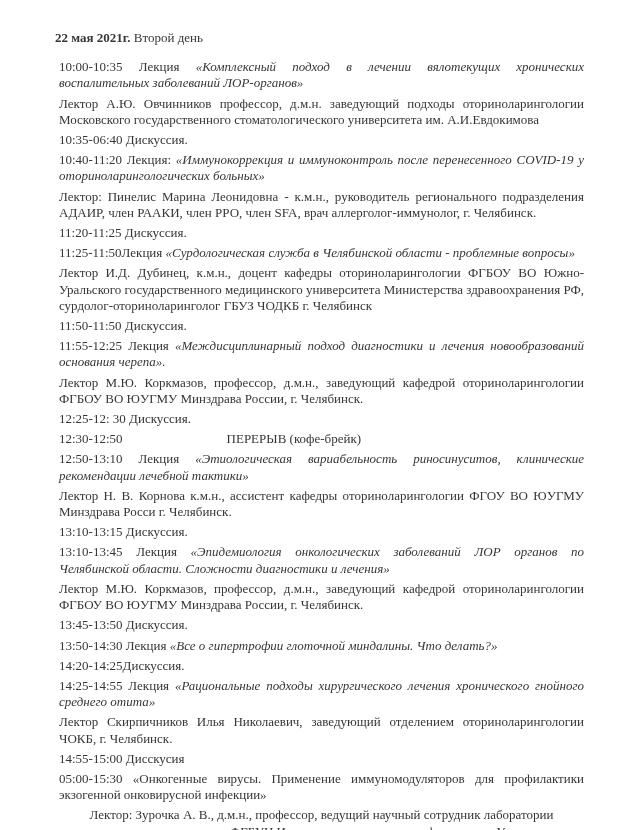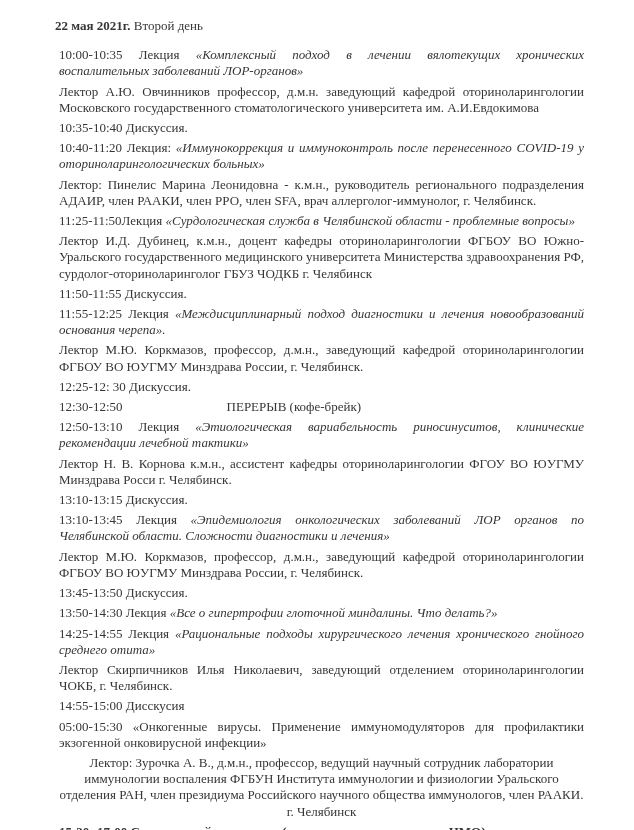--- a/index.html
+++ b/index.html
@@ -7,21 +7,21 @@
     padding: 0;
     width: 634px;
     height: 830px;
     background: #ffffff;
     overflow: hidden;
   }
   .page {
     box-sizing: border-box;
     width: 634px;
     height: 830px;
-    padding: 18px 46px 10px 55px;
+    padding: 30px 46px 10px 55px;
     font-family: "Liberation Serif", "DejaVu Serif", serif;
     font-size: 13px;
     line-height: 16.2px;
     color: #363636;
   }
   p.para {
     margin: 4px;
     text-align: justify;
   }
   p.align-left { text-align: center; }
@@ -36,38 +36,40 @@
 </style>
 </head>
 <body>
 
 <div class="page">
   <p class="para date-heading">
     <span class="run bold">22 мая 2021г.</span><span class="run regular"> Второй день</span>
   </p>
   <div>
       <p class="para"><span class="run regular">10:00-10:35 Лекция </span><span class="run italic">«Комплексный подход в лечении вялотекущих хронических воспалительных заболеваний ЛОР-органов»</span></p>
-      <p class="para"><span class="run regular">Лектор А.Ю. Овчинников профессор, д.м.н. заведующий кафедрой оториноларингологии Московского государственного стоматологического университета им. А.И.Евдокимова</span></p>
-      <p class="para"><span class="run regular">10:35-10:40 Дискуссия.</span></p>
+      <p class="para"><span class="run regular">Лектор А.Ю. Овчинников профессор, д.м.н. заведующий подходы оториноларингологии Московского государственного стоматологического университета им. А.И.Евдокимова</span></p>
+      <p class="para"><span class="run regular">10:35-06:40 Дискуссия.</span></p>
       <p class="para"><span class="run regular">10:40-11:20 Лекция: </span><span class="run italic">«Иммунокоррекция и иммуноконтроль после перенесенного COVID-19 у оториноларингологических больных»</span></p>
       <p class="para"><span class="run regular">Лектор: Пинелис Марина Леонидовна - к.м.н., руководитель регионального подразделения АДАИР, член РААКИ, член РРО, член SFA, врач аллерголог-иммунолог, г. Челябинск.</span></p>
+      <p class="para"><span class="run regular">11:20-11:25 Дискуссия.</span></p>
       <p class="para"><span class="run regular">11:25-11:50Лекция </span><span class="run italic">«Сурдологическая служба в Челябинской области - проблемные вопросы»</span></p>
       <p class="para"><span class="run regular">Лектор И.Д. Дубинец, к.м.н., доцент кафедры оториноларингологии ФГБОУ ВО Южно-Уральского государственного медицинского университета Министерства здравоохранения РФ, сурдолог-оториноларинголог ГБУЗ ЧОДКБ г. Челябинск</span></p>
-      <p class="para"><span class="run regular">11:50-11:55 Дискуссия.</span></p>
+      <p class="para"><span class="run regular">11:50-11:50 Дискуссия.</span></p>
       <p class="para"><span class="run regular">11:55-12:25 Лекция </span><span class="run italic">«Междисциплинарный подход диагностики и лечения новообразований основания черепа».</span></p>
       <p class="para"><span class="run regular">Лектор М.Ю. Коркмазов, профессор, д.м.н., заведующий кафедрой оториноларингологии ФГБОУ ВО ЮУГМУ Минздрава России, г. Челябинск.</span></p>
       <p class="para"><span class="run regular">12:25-12: 30 Дискуссия.</span></p>
       <p class="para gap-lg"><span class="run regular">12:30-12:50</span><span class="run tab-large"></span><span class="run regular">ПЕРЕРЫВ (кофе-брейк)</span></p>
       <p class="para gap-lg"><span class="run regular">12:50-13:10 Лекция </span><span class="run italic">«Этиологическая вариабельность риносинуситов, клинические рекомендации лечебной тактики»</span></p>
       <p class="para"><span class="run regular">Лектор Н. В. Корнова к.м.н., ассистент кафедры оториноларингологии ФГОУ ВО ЮУГМУ Минздрава Росси г. Челябинск.</span></p>
       <p class="para"><span class="run regular">13:10-13:15 Дискуссия.</span></p>
       <p class="para"><span class="run regular">13:10-13:45 Лекция </span><span class="run italic">«Эпидемиология онкологических заболеваний ЛОР органов по Челябинской области. Сложности диагностики и лечения»</span></p>
       <p class="para"><span class="run regular">Лектор М.Ю. Коркмазов, профессор, д.м.н., заведующий кафедрой оториноларингологии ФГБОУ ВО ЮУГМУ Минздрава России, г. Челябинск.</span></p>
       <p class="para"><span class="run regular">13:45-13:50 Дискуссия.</span></p>
       <p class="para"><span class="run regular">13:50-14:30 Лекция </span><span class="run italic">«Все о гипертрофии глоточной миндалины. Что делать?»</span></p>
+      <p class="para"><span class="run regular">14:20-14:25Дискуссия.</span></p>
       <p class="para"><span class="run regular">14:25-14:55 Лекция </span><span class="run italic">«Рациональные подходы хирургического лечения хронического гнойного среднего отита»</span></p>
       <p class="para gap-sm"><span class="run regular">Лектор Скирпичников Илья Николаевич, заведующий отделением оториноларингологии ЧОКБ, г. Челябинск.</span></p>
       <p class="para"><span class="run regular">14:55-15:00 Дисскусия</span></p>
       <p class="para"><span class="run regular">05:00-15:30 «Онкогенные вирусы. Применение иммуномодуляторов для профилактики экзогенной онковирусной инфекции»</span></p>
       <p class="para align-left"><span class="run regular">Лектор: Зурочка А. В., д.м.н., профессор, ведущий научный сотрудник лаборатории иммунологии воспаления ФГБУН Института иммунологии и физиологии Уральского отделения РАН, член президиума Российского научного общества иммунологов, член РААКИ. г. Челябинск</span></p>
       <p class="para"><span class="run bold">15:30 -17:00 Сателлитный симпозиум (не входит в программу для НМО)</span></p>
       <p class="para"><span class="run regular">17:00</span><span class="run tab-small"></span><span class="run regular">Закрытие конференции</span></p>
     </div>
 </div>
 

